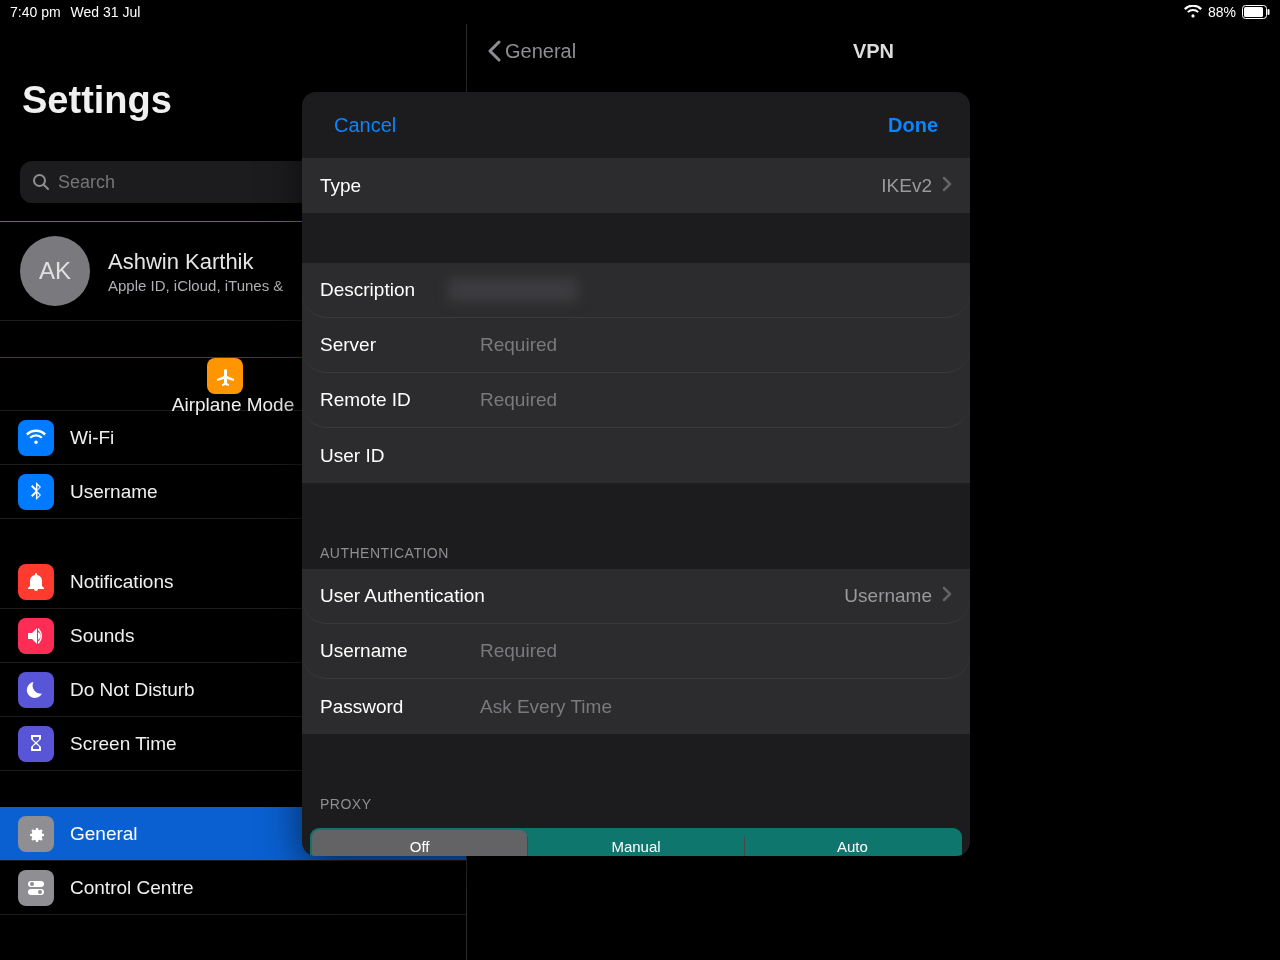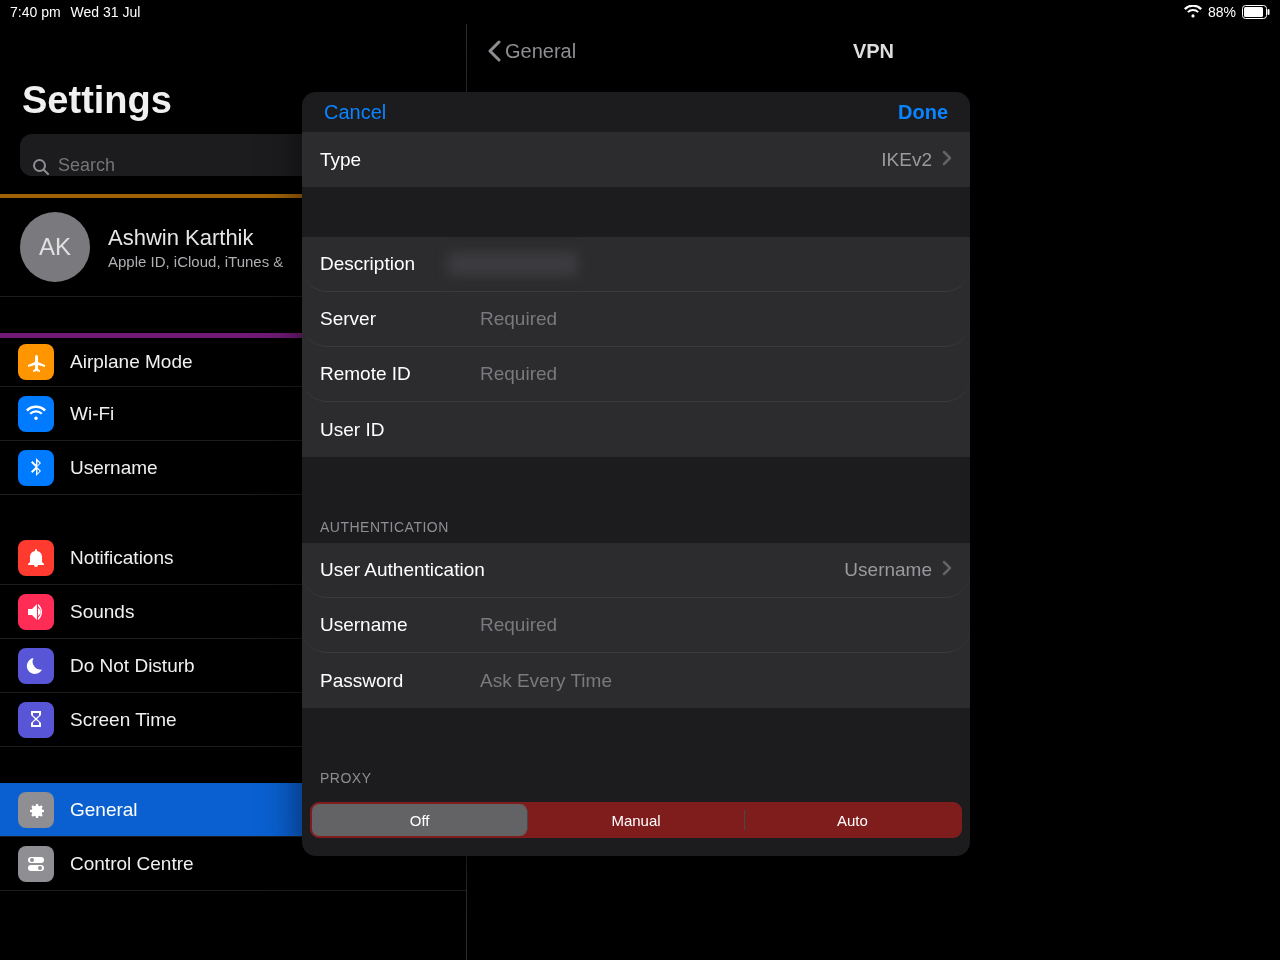--- a/index.html
+++ b/index.html
@@ -12,67 +12,67 @@
 .wifi-icon svg, .battery-icon svg { display: block; }
 
 
 .main { display: flex; height: 936px; }
 .sidebar { width: 466px; background: #000; display: flex; flex-direction: column; }
 .detail { flex: 1; background: #000; border-left: 1px solid #2a2a2a; }
 
 
 .sb-title { font-size: 38px; font-weight: 700; color: #f0f0f0; padding: 55px 0 12px 22px; }
 .search-wrap { margin: 0 20px 18px 20px; }
-.search { display: flex; align-items: flex-end; background: #1c1c1e; border-radius: 12px; height: 42px; padding: 0 12px; }
+.search { display: flex; align-items: center; background: #1c1c1e; border-radius: 12px; height: 42px; padding: 0 12px; margin-top: 27px; }
 .search svg { flex-shrink: 0; }
 .search input { flex: 1; background: transparent; border: none; outline: none; color: #8e8e93; font-size: 18px; margin-left: 8px; }
 
 
-.account { display: flex; align-items: center; padding: 14px 20px; border-top: 4px solid #a16207; border-bottom: 1px solid #1c1c1e; margin-bottom: 36px; }
+.account { display: flex; align-items: center; padding: 14px 20px; border-top: 1px solid #a16207; border-bottom: 1px solid #1c1c1e; margin-bottom: 36px; }
 .avatar { width: 70px; height: 70px; border-radius: 50%; background: #7a7a7e; display: flex; align-items: center; justify-content: center; font-size: 24px; color: #e0e0e0; margin-right: 18px;}
 .acc-name { font-size: 22px; color: #e5e5e5; margin-bottom: 2px; }
 .acc-sub  { font-size: 15px; color: #b0b0b5; }
 
 
 .list { display: flex; flex-direction: column; }
 .group-gap { height: 36px; }
 .row { display: flex; align-items: center; height: 54px; padding: 0 18px; border-bottom: 1px solid #1c1c1e; }
-.row:first-child { border-top: 5px solid #701a75; }
+.row:first-child { border-top: 1px solid #701a75; flex-direction: column; }
 .row.selected { background: #0a60d1; }
 .row.selected .row-label { color: #fff; }
 .row-icon { width: 36px; height: 36px; border-radius: 8px; display: flex; align-items: center; justify-content: center; margin-right: 16px; flex-shrink: 0; }
 .row-label { font-size: 19px; color: #f0f0f0; }
 
 
 .detail-header { height: 54px; display: flex; align-items: center; padding: 0 20px; position: relative; }
 .back { display: flex; align-items: center; color: #8e8e93; font-size: 20px; gap: 4px;}
 .detail-title { position: absolute; left: 50%; transform: translateX(-50%); font-size: 20px; font-weight: 600; color: #ddd; }
 
 
 .modal { position: absolute; left: 302px; top: 92px; width: 668px; height: 764px; background: #1c1c1e; border-radius: 14px; overflow: hidden; box-shadow: 0 10px 40px rgba(0,0,0,.6); }
-.modal-header { height: 40px; display: flex; align-items: center; justify-content: space-between; padding: 0 22px; }
+.modal-header { height: 66px; display: flex; align-items: center; justify-content: space-between; padding: 0 32px; }
 .m-cancel, .m-done { font-size: 20px; color: #0a84ff; }
 .m-done { font-weight: 600; }
 
 .m-section { background: #2c2c2e; }
 .m-row { display: flex; align-items: center; height: 55px; padding: 0 18px; border-bottom: 1px solid #3a3a3c; border-radius: 25px; }
 .m-row:last-child { border-bottom: none; }
 .m-label { font-size: 19px; color: #fff; width: 128px; flex-shrink: 0; }
 .m-label-wide { width: auto; flex: 1; }
 .m-value { font-size: 19px; color: #9a9a9e; margin-left: auto; padding-right: 6px; }
 .m-input { flex: 1; background: transparent; border: none; outline: none; font-size: 19px; color: #84cc16; margin-left: 32px; }
 .m-input::placeholder { color: #7a7a7e; }
 .m-blur { filter: blur(6px); background: #3c3c40; border-radius: 4px; color: transparent; width: 130px; height: 24px; }
 .chev { color: #636366; margin-left: 4px; }
 
 .m-gap { height: 50px; }
 .m-heading { font-size: 14px; color: #8e8e93; padding: 0 18px 8px 18px; letter-spacing: 0.5px; margin-top: 12px; }
 
 .seg-wrap { padding: 8px; }
-.segmented { display: flex; background: #7f1d1d; border-radius: 9px; height: 36px; padding: 2px; }
+.segmented { display: flex; background: #0f766e; border-radius: 9px; height: 36px; padding: 2px; }
 .seg { flex: 1; display: flex; align-items: center; justify-content: center; font-size: 15px; color: #fff; border-radius: 7px; }
 .seg.sel { background: #636366; }
 .seg-div { width: 1px; background: #48484a; margin: 6px 0; }
 
 
 .bg-orange { background: #ff9500; }
 .bg-blue   { background: #007aff; }
 .bg-red    { background: #ff3b30; }
 .bg-pink   { background: #ff2d55; }
 .bg-purple { background: #5856d6; }

